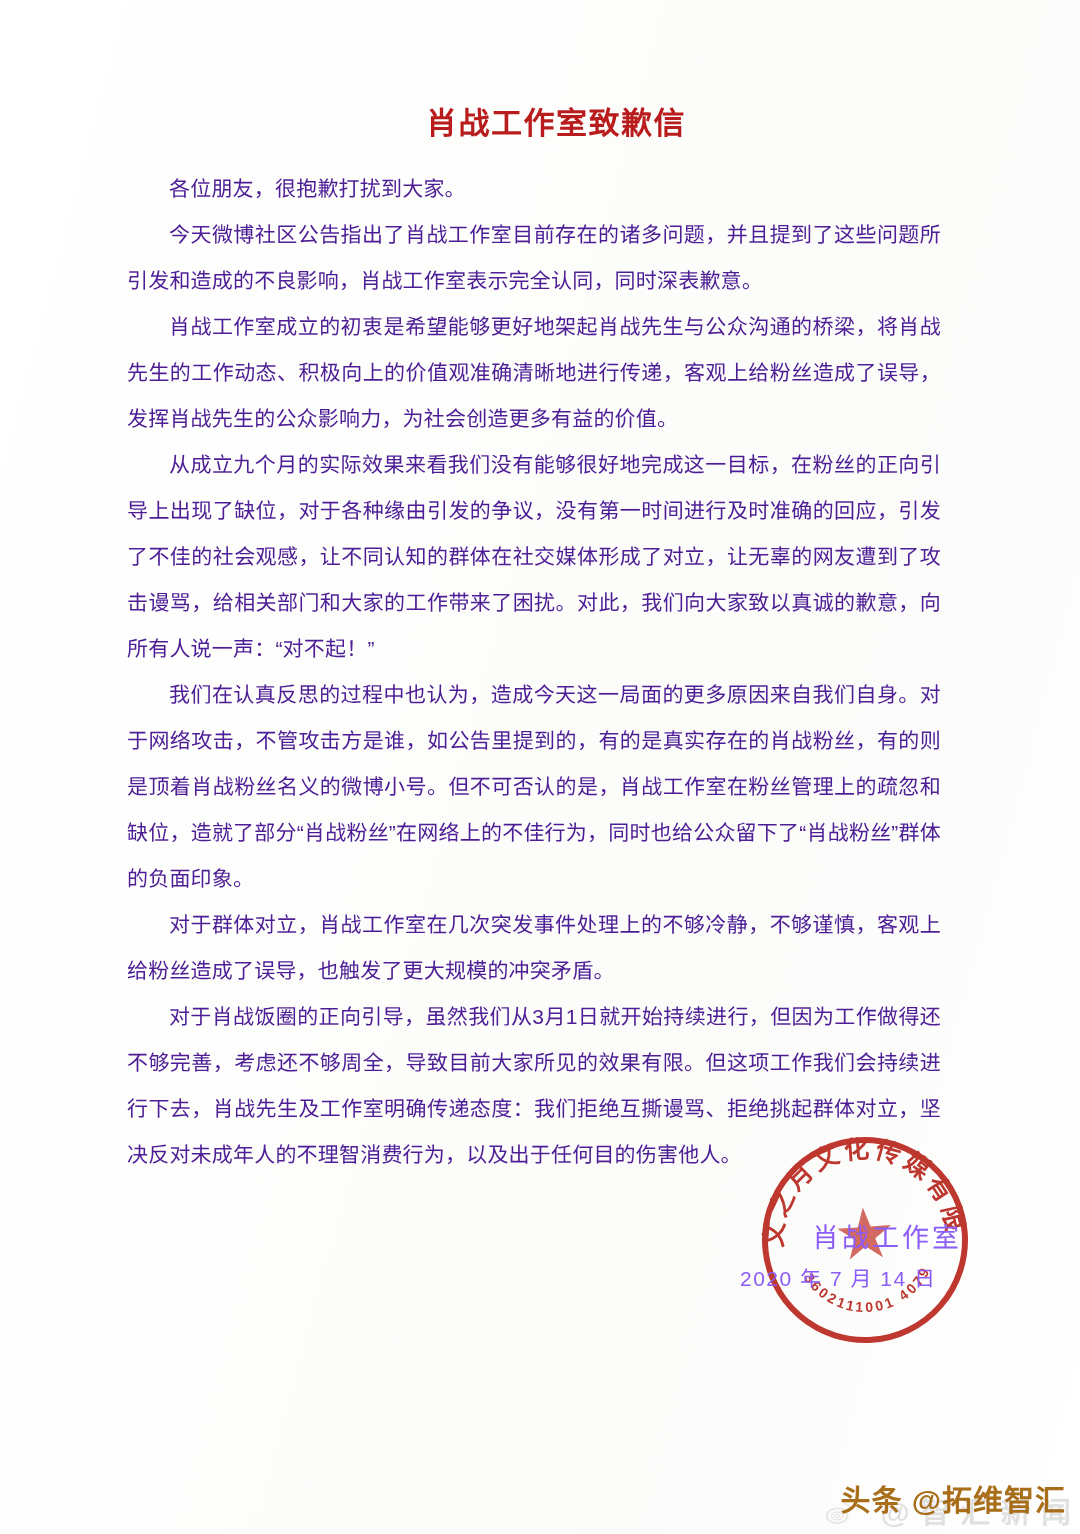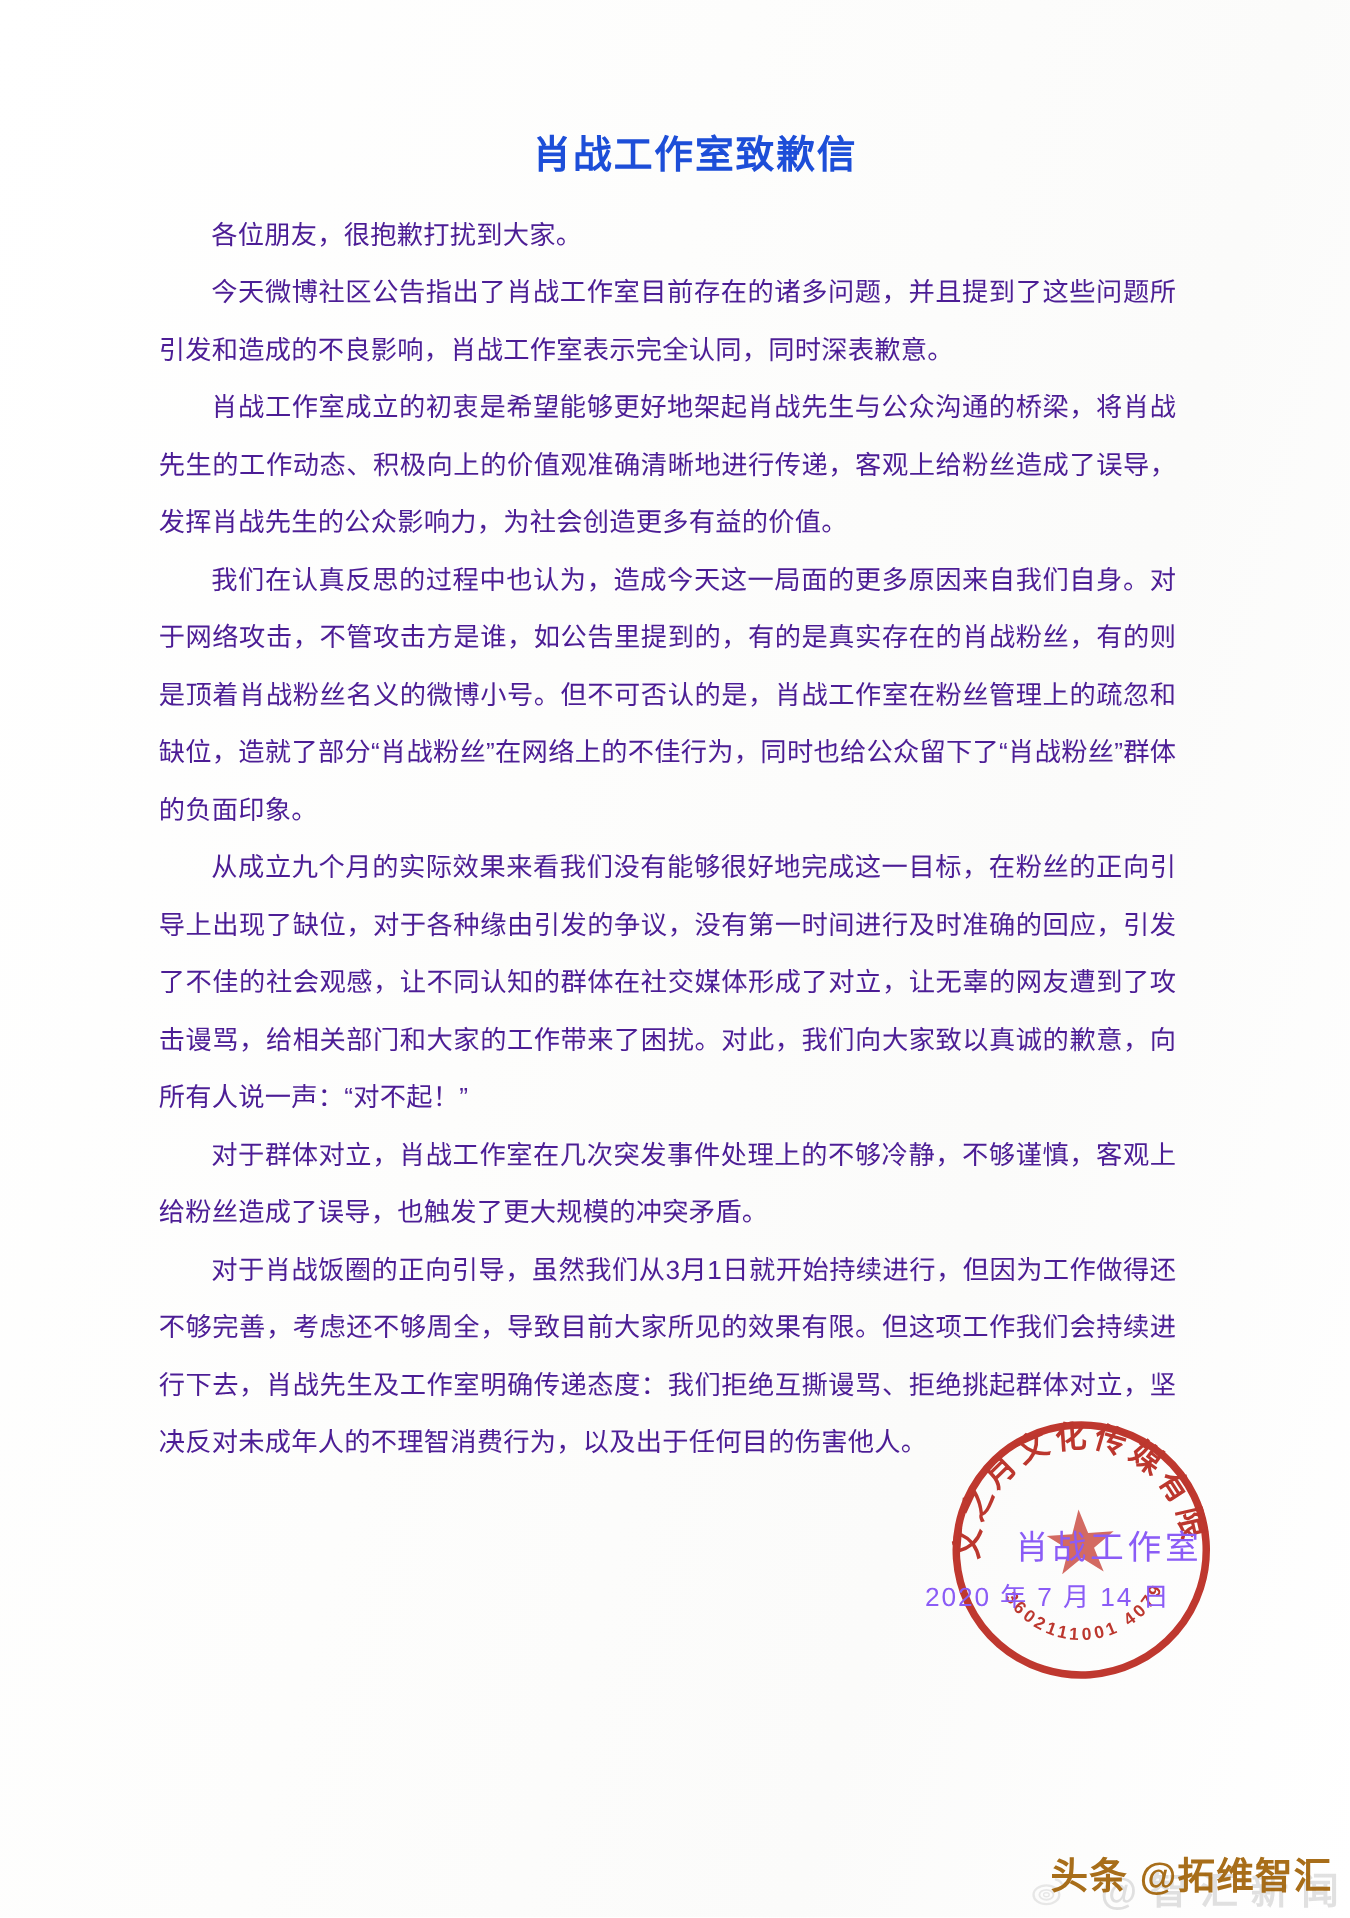--- a/index.html
+++ b/index.html
@@ -30,21 +30,21 @@
 
   .doc-title {
     position: absolute;
     left: 0;
     right: 0;
     top: 98px;
     text-align: center;
     font-size: 31px;
     font-weight: 700;
     letter-spacing: 1.5px;
-    color: #1d4ed8;
+    color: #b91c1c;
     font-family: "Liberation Sans", "DejaVu Sans", sans-serif;
     margin-left: 32px;
   }
 
   .body-text {
     position: absolute;
     left: 123px;
     top: 166px;
     width: 818px;
   }
@@ -133,22 +133,22 @@
 
 <div class="page">
   <div class="paper-tint"></div>
 
   <div class="doc-title">肖战工作室致歉信</div>
 
   <div class="body-text">
     <p class="para">各位朋友，很抱歉打扰到大家。</p>
     <p class="para">今天微博社区公告指出了肖战工作室目前存在的诸多问题，并且提到了这些问题所引发和造成的不良影响，肖战工作室表示完全认同，同时深表歉意。</p>
     <p class="para">肖战工作室成立的初衷是希望能够更好地架起肖战先生与公众沟通的桥梁，将肖战先生的工作动态、积极向上的价值观准确清晰地进行传递，客观上给粉丝造成了误导，发挥肖战先生的公众影响力，为社会创造更多有益的价值。</p>
+    <p class="para">从成立九个月的实际效果来看我们没有能够很好地完成这一目标，在粉丝的正向引导上出现了缺位，对于各种缘由引发的争议，没有第一时间进行及时准确的回应，引发了不佳的社会观感，让不同认知的群体在社交媒体形成了对立，让无辜的网友遭到了攻击谩骂，给相关部门和大家的工作带来了困扰。对此，我们向大家致以真诚的歉意，向所有人说一声：“对不起！”</p>
     <p class="para">我们在认真反思的过程中也认为，造成今天这一局面的更多原因来自我们自身。对于网络攻击，不管攻击方是谁，如公告里提到的，有的是真实存在的肖战粉丝，有的则是顶着肖战粉丝名义的微博小号。但不可否认的是，肖战工作室在粉丝管理上的疏忽和缺位，造就了部分“肖战粉丝”在网络上的不佳行为，同时也给公众留下了“肖战粉丝”群体的负面印象。</p>
-    <p class="para">从成立九个月的实际效果来看我们没有能够很好地完成这一目标，在粉丝的正向引导上出现了缺位，对于各种缘由引发的争议，没有第一时间进行及时准确的回应，引发了不佳的社会观感，让不同认知的群体在社交媒体形成了对立，让无辜的网友遭到了攻击谩骂，给相关部门和大家的工作带来了困扰。对此，我们向大家致以真诚的歉意，向所有人说一声：“对不起！”</p>
     <p class="para">对于群体对立，肖战工作室在几次突发事件处理上的不够冷静，不够谨慎，客观上给粉丝造成了误导，也触发了更大规模的冲突矛盾。</p>
     <p class="para">对于肖战饭圈的正向引导，虽然我们从3月1日就开始持续进行，但因为工作做得还不够完善，考虑还不够周全，导致目前大家所见的效果有限。但这项工作我们会持续进行下去，肖战先生及工作室明确传递态度：我们拒绝互撕谩骂、拒绝挑起群体对立，坚决反对未成年人的不理智消费行为，以及出于任何目的伤害他人。</p>
 
   </div>
 
   <div class="seal">
     <svg viewBox="0 0 212 212" xmlns="http://www.w3.org/2000/svg">
       <defs>
         <path id="arcTop" d="M 24,106 A 82,82 0 1 1 188,106" fill="none"></path>
         <path id="arcBottom" d="M 34,106 A 72,72 0 0 0 178,106" fill="none"></path>

